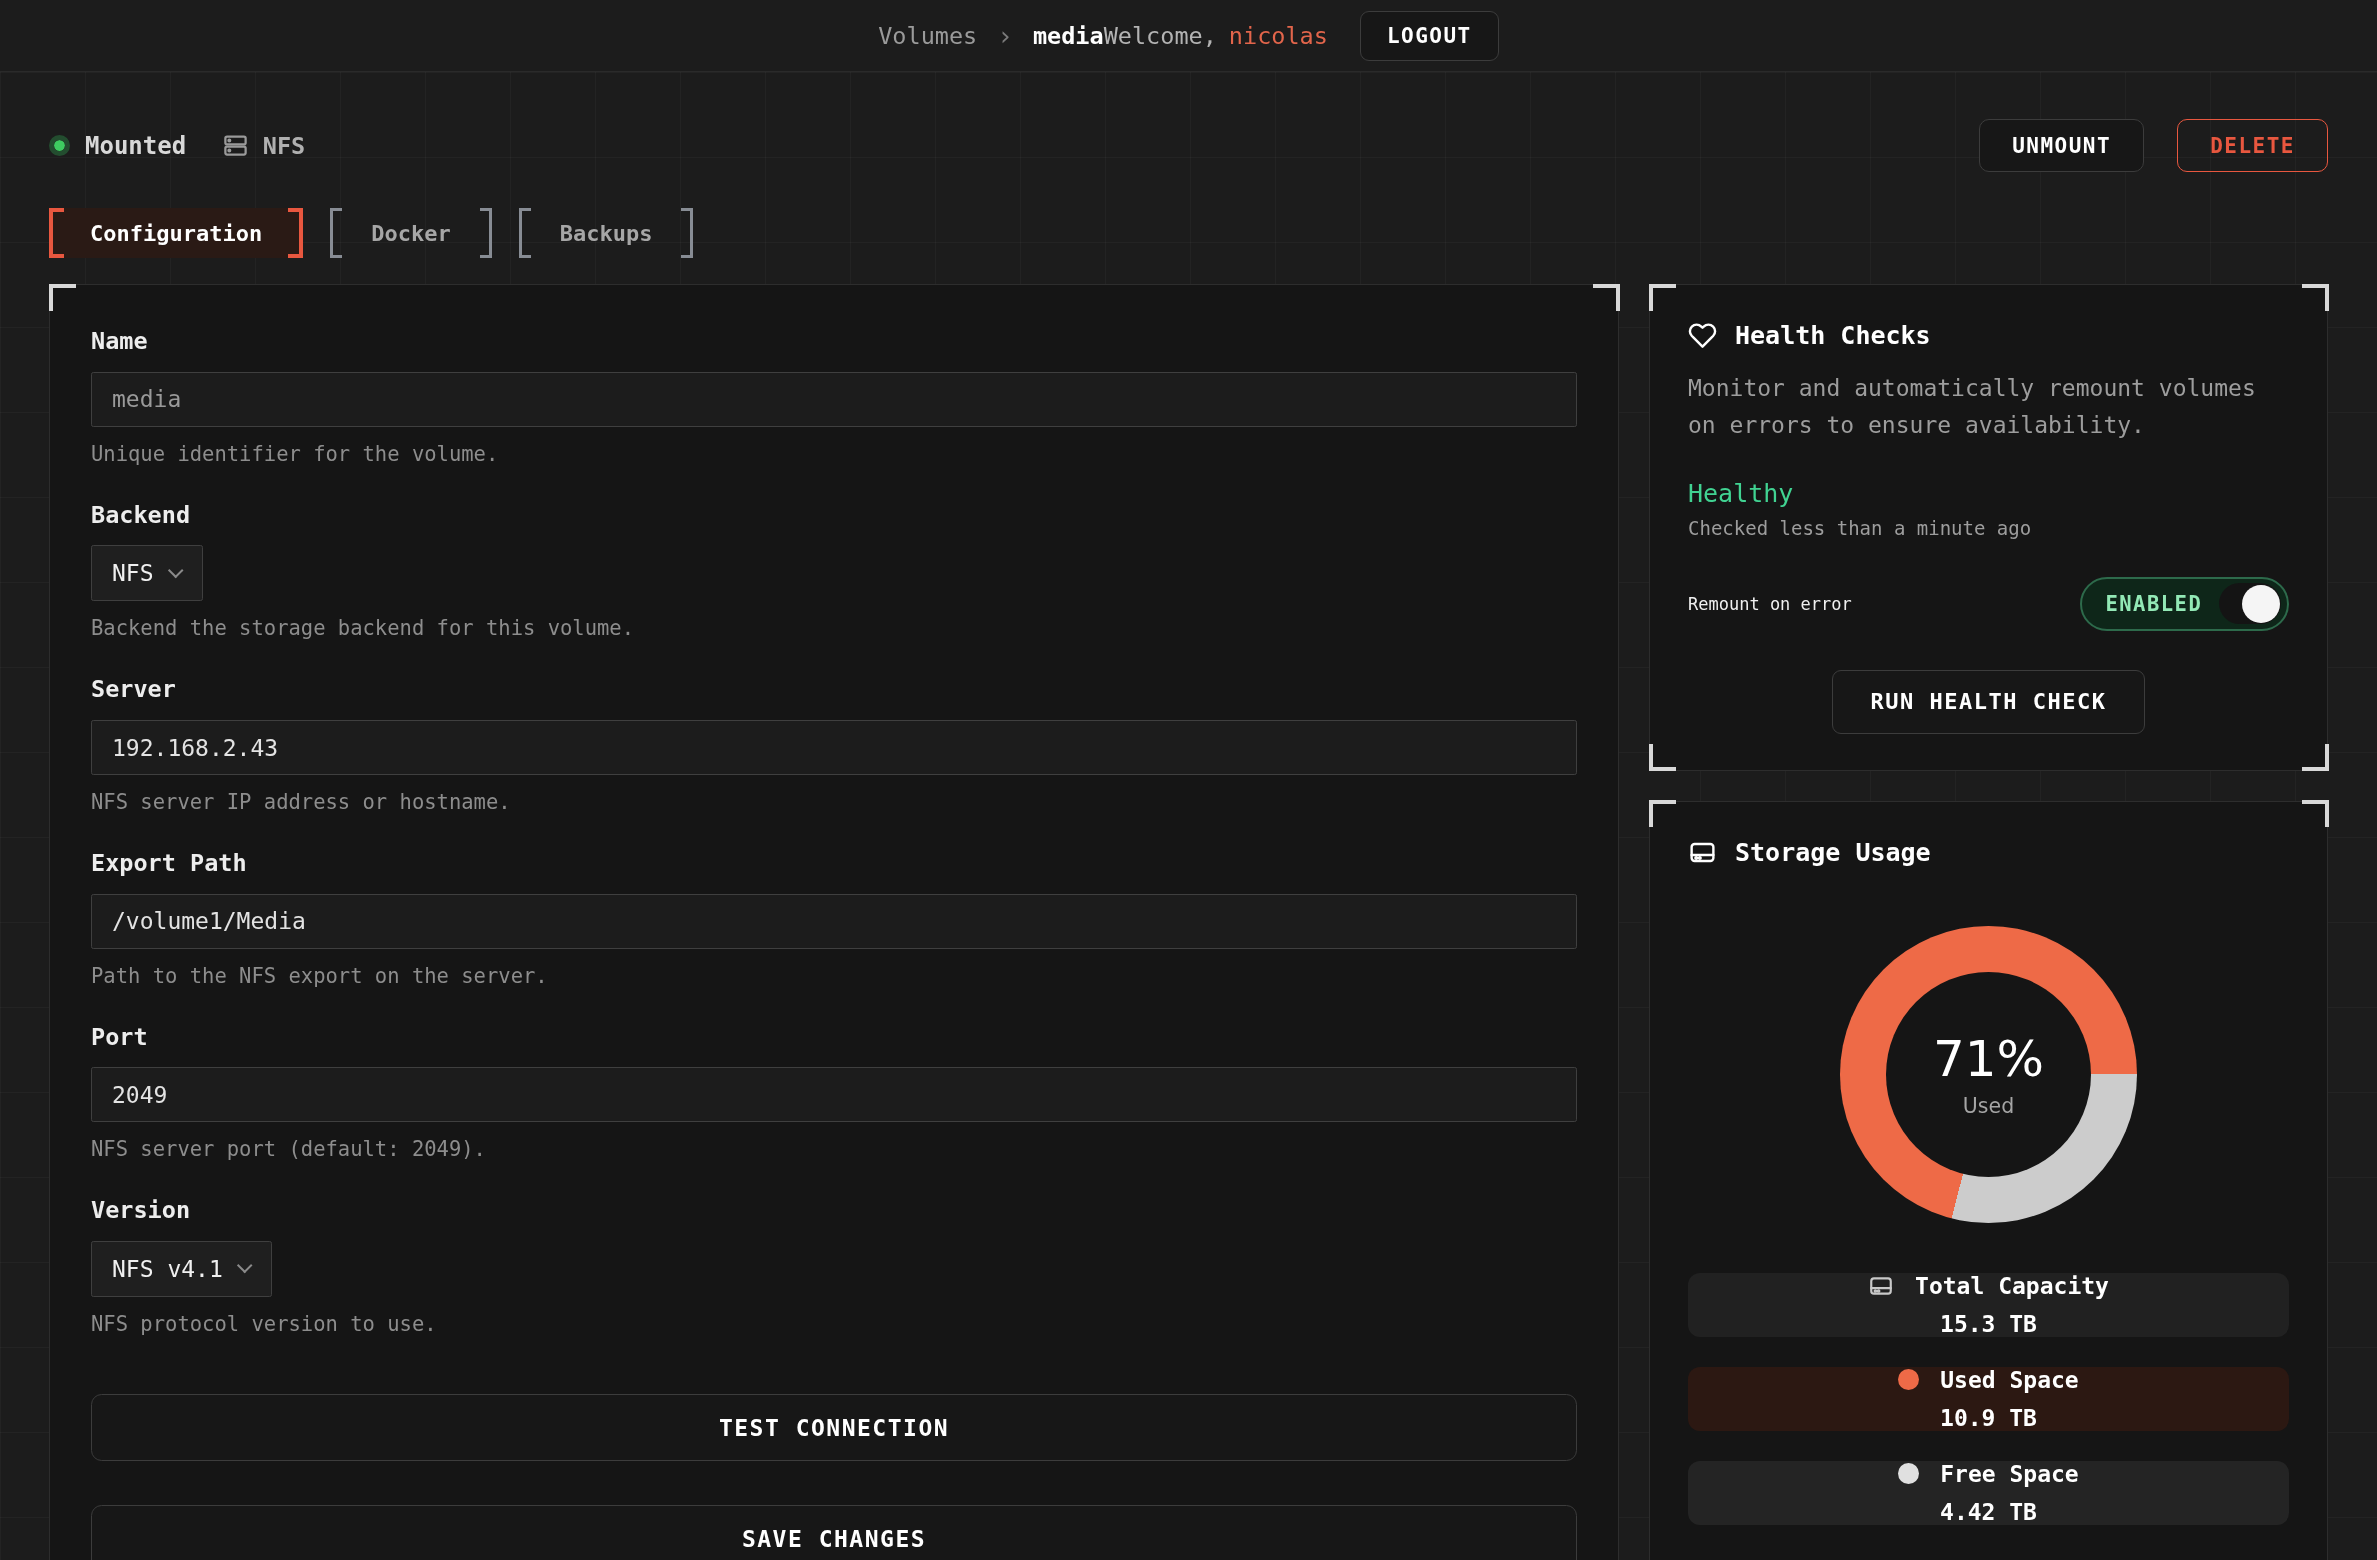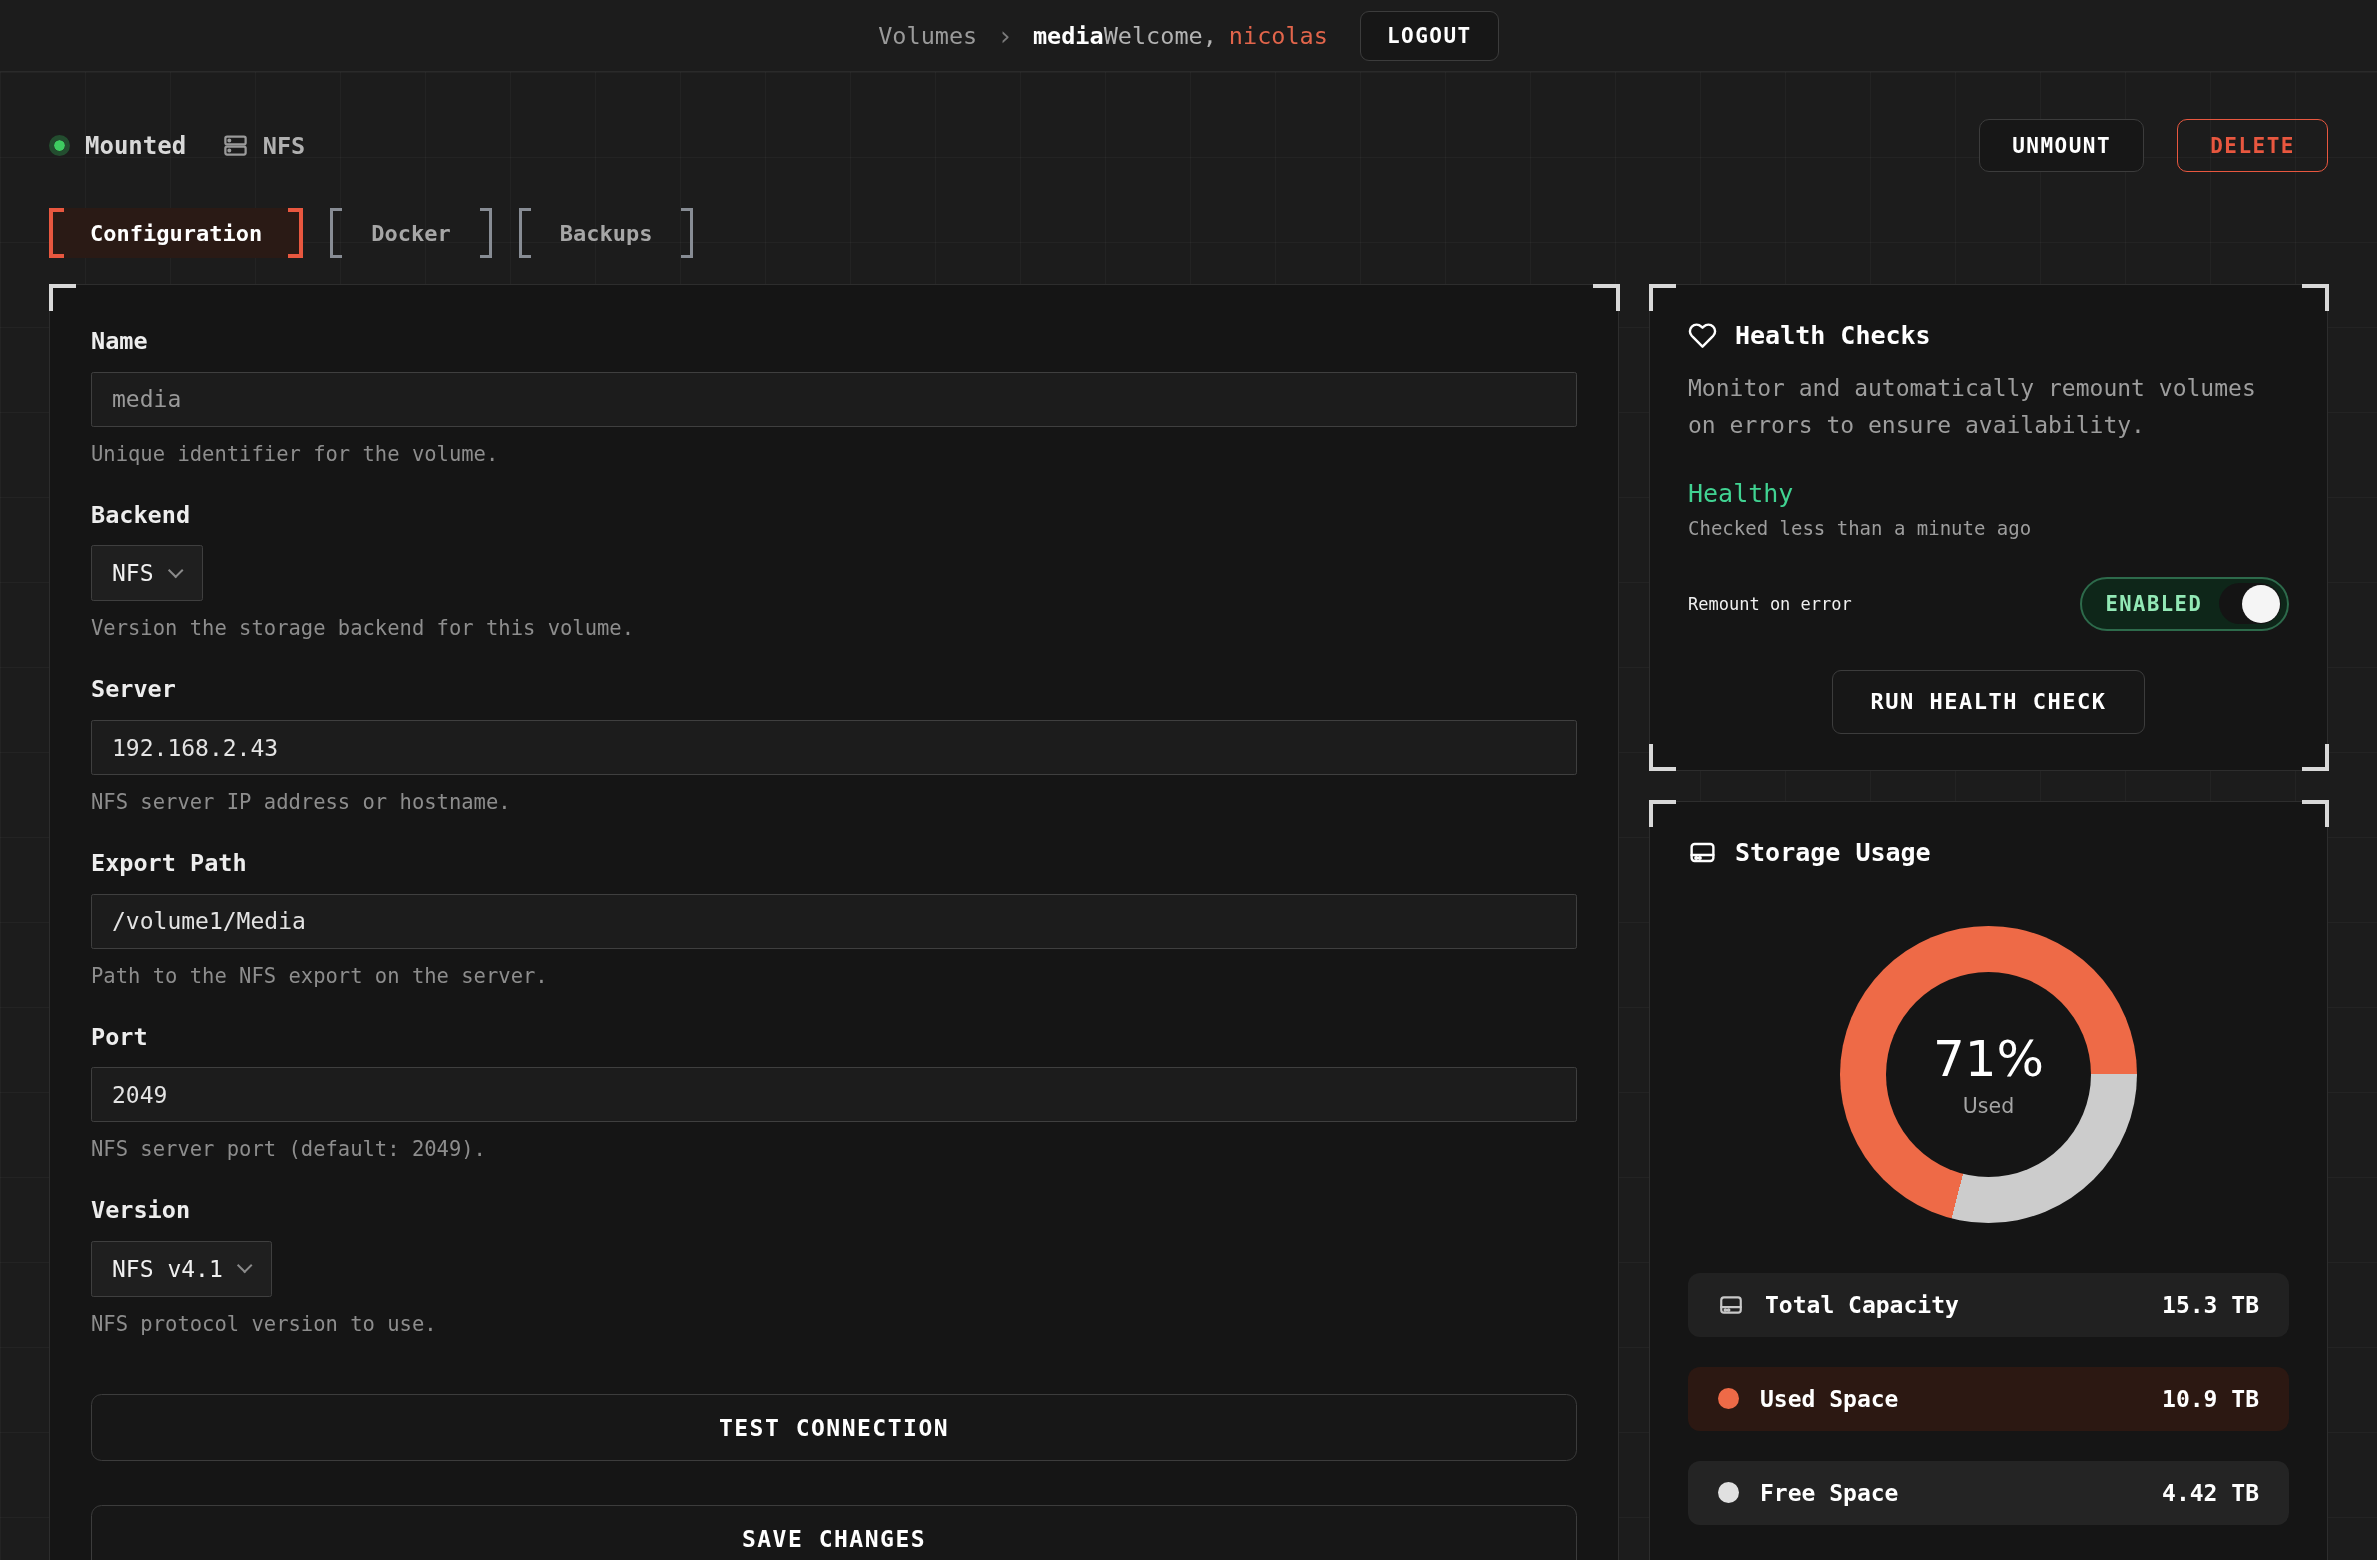--- a/index.html
+++ b/index.html
@@ -145,21 +145,21 @@
   .donut-wrap { display:flex; justify-content:center; margin:59px 0 50px; }
   .donut { width:297px; height:297px; border-radius:50%; position:relative; }
   .donut-hole {
     position:absolute; inset:46px; border-radius:50%; background:#151515;
     display:flex; flex-direction:column; align-items:center; justify-content:center; gap:6px;
   }
   .pct { font-family:"DejaVu Sans", sans-serif; font-weight:normal; font-size:50px; color:#ffffff; }
   .pct-sub { font-family:"DejaVu Sans", sans-serif; font-size:20.5px; color:#a5a5a5; }
   .stat-row {
     display:flex; justify-content:space-between; align-items:center;
-    height:64px; border-radius:12px; padding:0 30px; margin-top:30px;
+    height:64px; border-radius:12px; padding:0 30px; margin-top:30px;flex-direction:column;
   }
   .stat-row.total { background:#212121; margin-top:0; }
   .stat-row.used { background:#2c1812; }
   .stat-row.free { background:#242424; }
   .stat-left { display:flex; align-items:center; gap:21px; font-weight:bold; font-size:23px; color:#ffffff; }
   .stat-value { font-size:23px; font-weight:bold; color:#ffffff; }
   .sdot { width:21px; height:21px; border-radius:50%; }
   .sdot.used-dot { background:#ee6a47; }
   .sdot.free-dot { background:#e0e0e0; }
   .drive-icon { color:#c9c9c9; display:flex; }
@@ -228,21 +228,21 @@
 
         <label class="f-label">Name</label>
         <input class="f-input" disabled="" value="media" style="">
         <div class="f-help">Unique identifier for the volume.</div>
 
         <label class="f-label">Backend</label>
         <div class="select">
           <span>NFS</span>
           <span class="chev"></span>
         </div>
-        <div class="f-help">Version the storage backend for this volume.</div>
+        <div class="f-help">Backend the storage backend for this volume.</div>
 
         <label class="f-label">Server</label>
         <input class="f-input" value="192.168.2.43" style="">
         <div class="f-help">NFS server IP address or hostname.</div>
 
         <label class="f-label">Export Path</label>
         <input class="f-input" value="/volume1/Media" style="">
         <div class="f-help">Path to the NFS export on the server.</div>
 
         <label class="f-label">Port</label>

